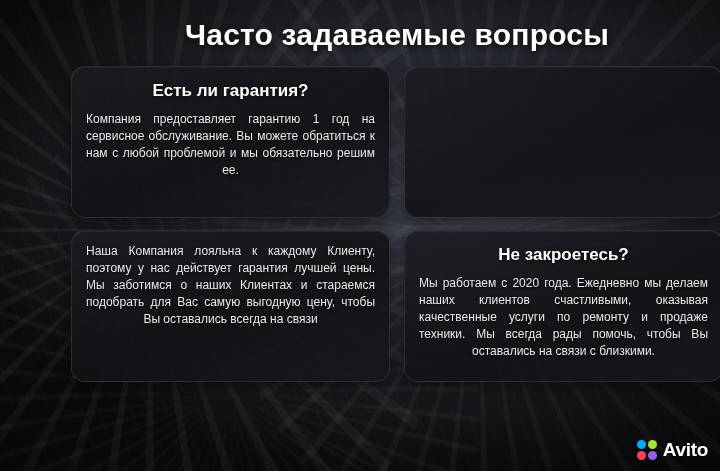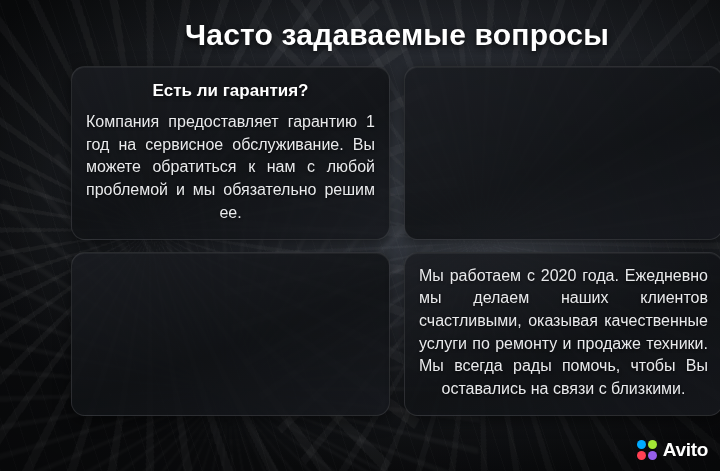--- a/index.html
+++ b/index.html
@@ -140,21 +140,21 @@
     text-align: center;
     color: #ffffff;
     font-size: 17px;
     font-weight: bold;
     margin: 2px 0 10px 0;
     text-shadow: 0 1px 4px rgba(0,0,0,0.7);
   }
 
   .card-body {
     color: #e9eaec;
-    font-size: 16px;
+    font-size: 12px;
     line-height: 1.42;
     text-align: justify;
     text-align-last: center;
     text-shadow: 0 1px 3px rgba(0,0,0,0.6);
   }
 
   .avito {
     position: absolute;
     right: 12px;
     bottom: 10px;
@@ -206,23 +206,25 @@
 
       <div class="card tall">
         <div class="card-title">Есть ли гарантия?</div>
         <div class="card-body">Компания предоставляет гарантию 1 год на сервисное обслуживание. Вы можете обратиться к нам с любой проблемой и мы обязательно решим ее.</div>
       </div>
 
       <div class="card tall">
       </div>
 
       <div class="card short">
+        <div class="card-body">Наша Компания лояльна к каждому Клиенту, поэтому у нас действует гарантия лучшей цены. Мы заботимся о наших Клиентах и стараемся подобрать для Вас самую выгодную цену, чтобы Вы оставались всегда на связи</div>
       </div>
 
       <div class="card short">
+        <div class="card-title">Не закроетесь?</div>
         <div class="card-body">Мы работаем с 2020 года. Ежедневно мы делаем наших клиентов счастливыми, оказывая качественные услуги по ремонту и продаже техники. Мы всегда рады помочь, чтобы Вы оставались на связи с близкими.</div>
       </div>
 
     </div>
   </div>
 
   <div class="avito">
     <span class="avito-logo">
       <i></i>
         <i></i>

